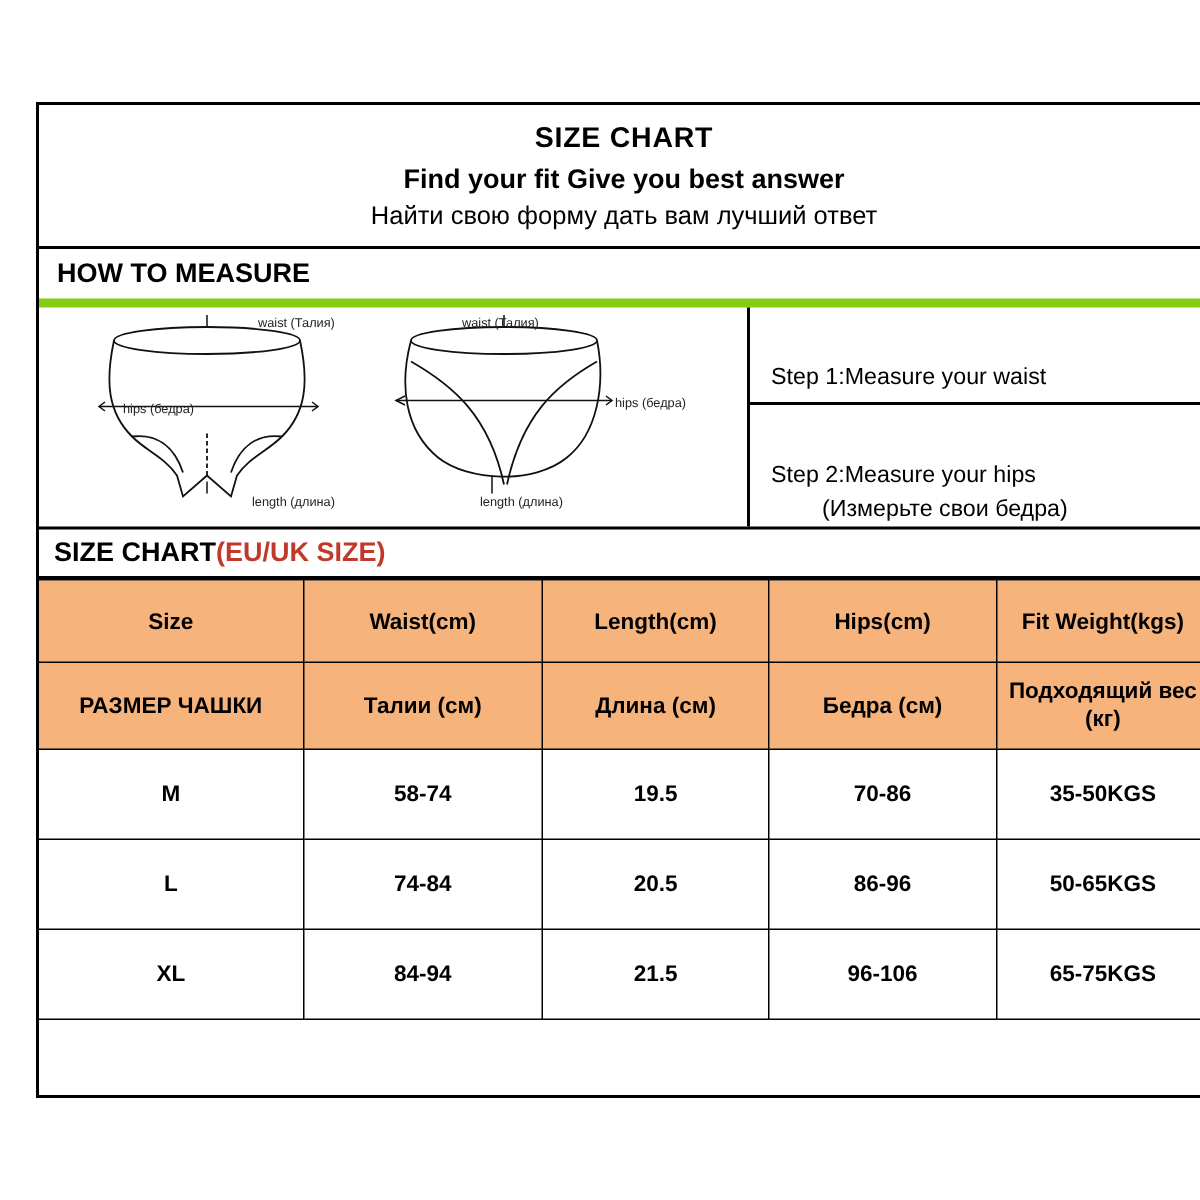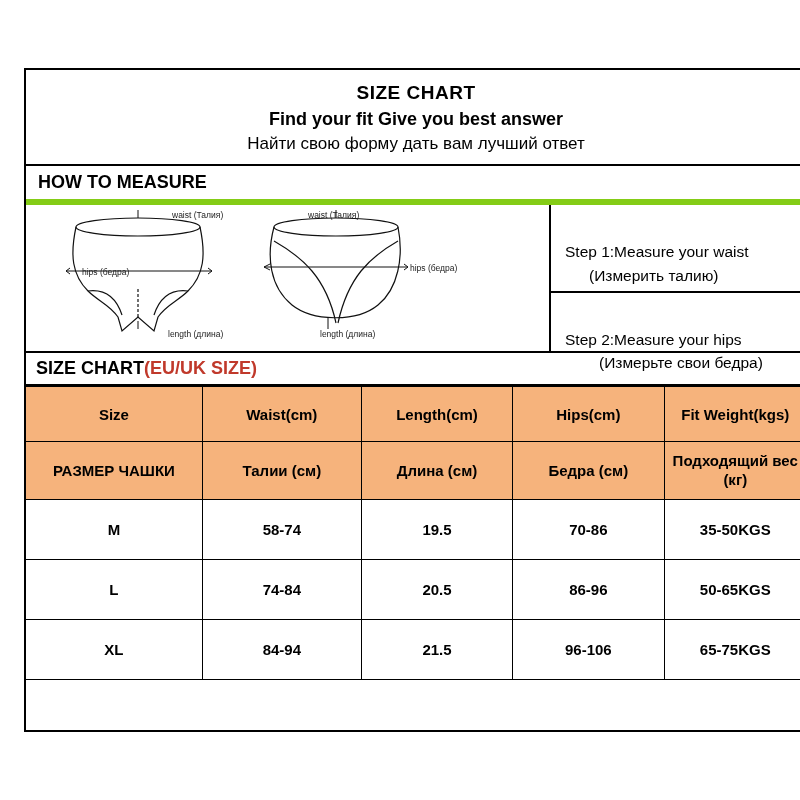--- a/index.html
+++ b/index.html
@@ -60,21 +60,21 @@
     font-weight: bold;
     padding: 6px 0 6px 12px;
     border-bottom: 6px solid #84cc16;
   }
   .howto-body {
     display: flex;
     border-bottom: 2px solid #000;
     height: 146px;
   }
   .howto-figs {
-    width: 525px;
+    width: 474px;
     position: relative;
     border-right: 2px solid #000;
     box-sizing: border-box;
   }
   .howto-steps {
     flex: 1;
     display: flex;
     flex-direction: column;
   }
   .step {
@@ -200,21 +200,20 @@
         <span class="fig-label" style="left:142px; top:124px;">length (длина)</span>
 
         <span class="fig-label" style="left:282px; top:5px;">waist (Талия)</span>
         <span class="fig-label" style="left:384px; top:58px;">hips (бедра)</span>
         <span class="fig-label" style="left:294px; top:124px;">length (длина)</span>
       </div>
 
       <div class="howto-steps">
         <div class="step step-1">
           <span>Step 1:Measure your waist</span>
-          <span class="indent">(Измерить талию)</span>
         </div>
         <div class="step step-2">
           <span>Step 2:Measure your hips</span>
           <span class="indent">(Измерьте свои бедра)</span>
         </div>
       </div>
     </div>
 
     <div class="sc-header">
       <span>SIZE CHART</span><span class="eu">(EU/UK SIZE)</span>

